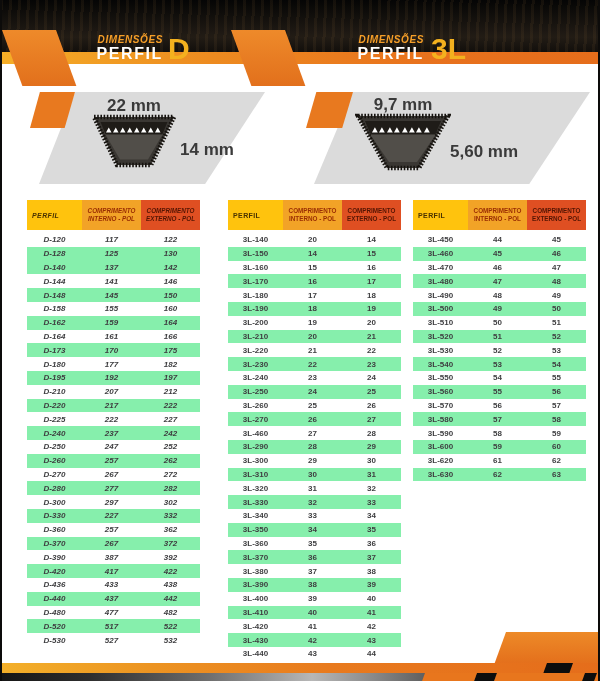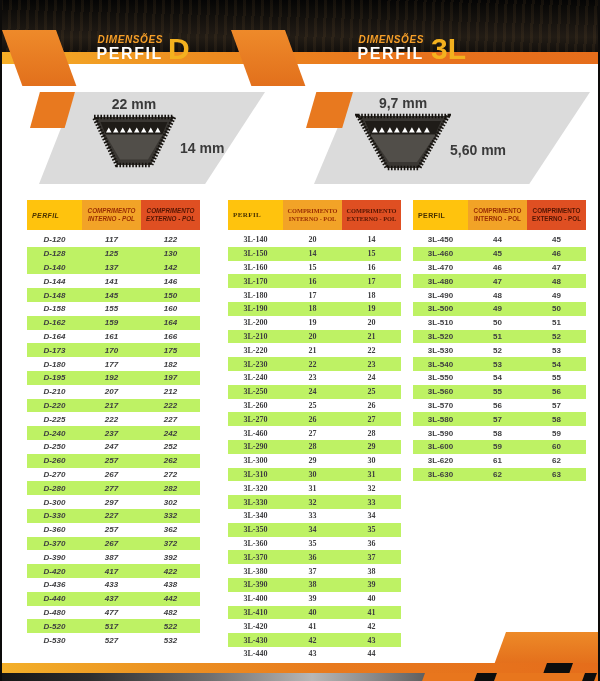--- a/index.html
+++ b/index.html
@@ -33,36 +33,36 @@
     clip-path:polygon(16% 0,100% 0,73.5% 100%,0 100%);}
   .orange-d{left:30px;top:92px;width:45px;height:36px;background:#E8791F;
     clip-path:polygon(22% 0,100% 0,77% 100%,0 100%);}
   .gray-3l{left:314px;top:92px;width:276px;height:92px;background:#DBDBDB;
     clip-path:polygon(14% 0,100% 0,78% 100%,0 100%);}
   .orange-3l{left:306px;top:92px;width:47px;height:36px;background:#E8791F;
     clip-path:polygon(22% 0,100% 0,77% 100%,0 100%);}
   .belt{position:absolute;}
   .belt-d{left:91px;top:112px;width:86px;height:58px;}
   .belt-3l{left:355px;top:111px;width:96px;height:62px;}
-  .dim{position:absolute;font-size:14px;font-weight:bold;color:#3a3a3a;}
+  .dim{position:absolute;font-size:17px;font-weight:bold;color:#3a3a3a;}
   .dim-top-d{left:91px;top:96px;width:86px;text-align:center;}
   .dim-side-d{left:180px;top:140px;}
   .dim-top-3l{left:355px;top:95px;width:96px;text-align:center;}
   .dim-side-3l{left:450px;top:142px;}
 
   
   .table{position:absolute;top:200px;width:173px;}
-  .t1{left:27px;font-style:italic;} .t2{left:228px;font-family:Liberation Serif, serif;} .t3{left:413px;}
+  .t1{left:27px;font-style:italic;} .t2{left:228px;} .t3{left:413px;}
   .thead{display:flex;height:30px;margin-bottom:3px;}
   .th{display:flex;flex-direction:column;justify-content:center;font-weight:bold;box-sizing:border-box;}
   .th-perfil{width:55px;background:#FFC30D;color:#4A3300;font-size:7px;padding-left:5px;letter-spacing:0.4px;}
   .th-interno{width:59px;background:#F2A327;color:#9A2E03;font-size:6.3px;text-align:center;line-height:8px;}
   .th-externo{width:59px;background:#DF4F22;color:#541503;font-size:6.3px;text-align:center;line-height:8px;}
   .trow{display:flex;height:13.8px;align-items:center;background:#ffffff;}
-  .trow.alt{background:#bef264;}
+  .trow.alt{background:#86efac;}
   .tcell{font-size:8px;font-weight:bold;color:#3E3E40;}
   .c0{width:55px;text-align:center;} .c1{width:59px;text-align:center;} .c2{width:59px;text-align:center;}
 
   
   .ftr-big{position:absolute;left:506px;top:632px;width:112px;height:31px;z-index:3;
     background:linear-gradient(180deg,#ED8A28,#E4701C);transform:skewX(-20deg);transform-origin:0 0;}
   .ftr-bar{position:absolute;left:0;top:663px;width:600px;height:10px;z-index:2;
     background:linear-gradient(90deg,#F3B02A 0%,#EC9422 25%,#E87A1E 55%,#E56D1B 100%);}
   .ftr-strip{position:absolute;left:0;top:673px;width:600px;height:8px;z-index:2;
     background:linear-gradient(90deg,#151515 0%,#2e2e2e 15%,#6f6f6f 35%,#b7b7b7 52%,#8a8a8a 62%,#3c3c3c 78%,#101010 100%);}

